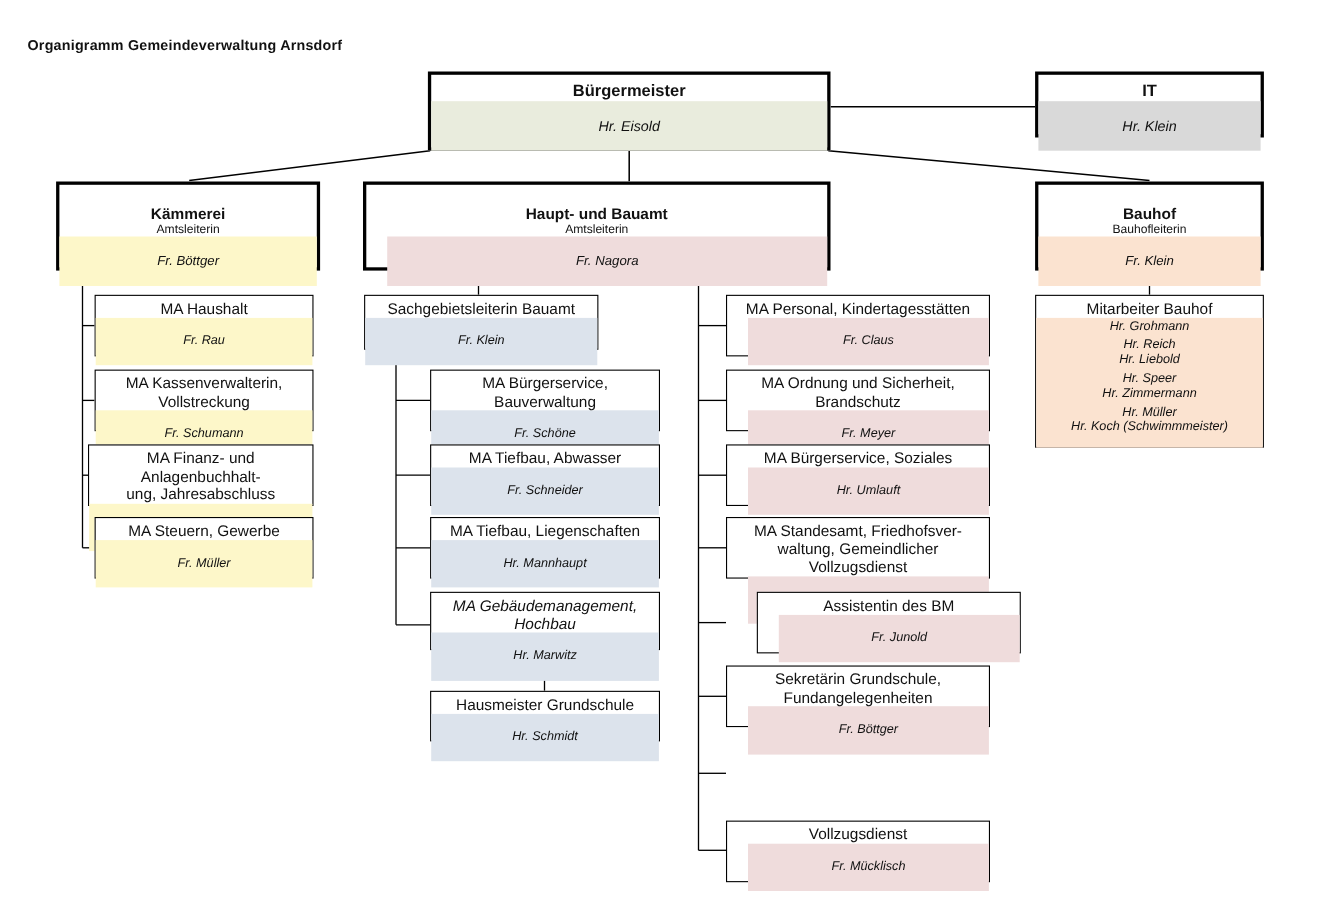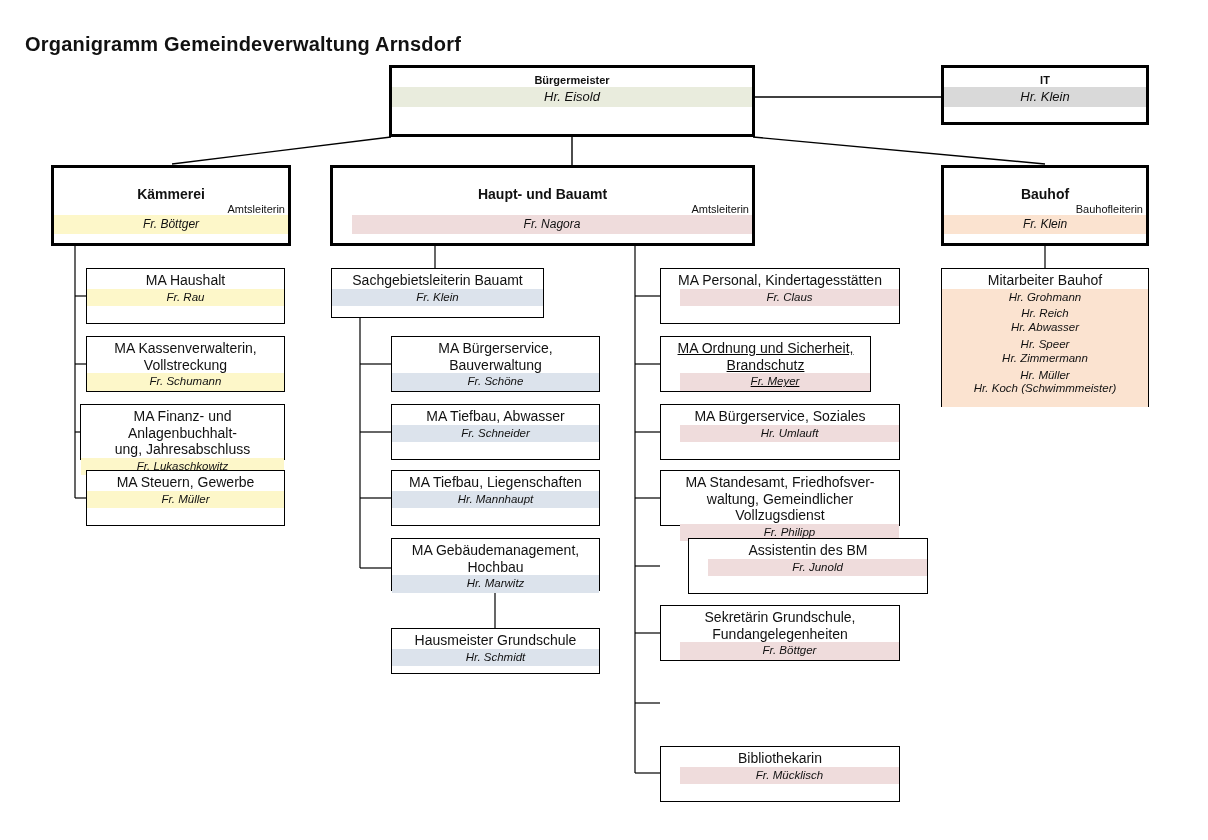--- a/index.html
+++ b/index.html
@@ -5,43 +5,43 @@
   html,body{margin:0;padding:0;}
   body{
     width:1208px;height:840px;background:#ffffff;
     font-family:"Liberation Sans","DejaVu Sans",sans-serif;
     position:relative;overflow:hidden;
   }
   #canvas{position:absolute;left:0;top:0;width:1208px;height:840px;}
 
   .title{
     position:absolute;left:25px;top:33px;
-    font-size:20px;font-weight:bold;color:#111;letter-spacing:0.2px;
+    font-size:13px;font-weight:bold;color:#111;letter-spacing:0.2px;
     white-space:nowrap;
   }
 
   
   .box{position:absolute;box-sizing:border-box;background:#ffffff;}
   .box.thick{border:3px solid #000;}
   .box.thin{border:1px solid #000;}
 
   .box .hd{
     text-align:center;color:#111;line-height:1.18;
     padding:0 3px;box-sizing:border-box;
   }
   .box .band{
     text-align:center;font-style:italic;color:#111;line-height:1.2;
-    padding:2px 3px;box-sizing:border-box;
+    padding:15px 3px;box-sizing:border-box;
   }
   .box .sub{
-    text-align:right;color:#111;line-height:1.18;padding:0 3px;
+    text-align:center;color:#111;line-height:1.18;padding:0 3px;
   }
 
   
-  .lvl1 .hd{font-size:11px;font-weight:bold;padding-top:6px;}
+  .lvl1 .hd{font-size:15px;font-weight:bold;padding-top:6px;}
   .lvl1 .band{font-size:13px;}
   .lvl2 .hd{font-size:14px;font-weight:bold;padding-top:18px;}
   .lvl2 .sub{font-size:11px;}
   .lvl2 .band{font-size:12px;}
   .lvl3 .hd{font-size:14px;padding-top:3px;}
   .lvl3 .band{font-size:11.5px;}
 
   
   .bg-green{background:#e9ecdd;}
   .bg-grey{background:#d9d9d9;}
@@ -161,36 +161,36 @@
     <div class="hd">MA Tiefbau, Abwasser</div>
     <div class="band bg-blue">Fr. Schneider</div>
   </div>
 
   <div class="box thin lvl3" style="left:391px;top:470px;width:209px;height:56px;">
     <div class="hd">MA Tiefbau, Liegenschaften</div>
     <div class="band bg-blue">Hr. Mannhaupt</div>
   </div>
 
   <div class="box thin lvl3" style="left:391px;top:538px;width:209px;height:53px;">
-    <div class="hd multi" style="white-space:pre-line;">MA Gebäudemanagement,
+    <div class="hd multi" style="white-space:pre-line;font-style:italic;">MA Gebäudemanagement,
 Hochbau</div>
     <div class="band bg-blue">Hr. Marwitz</div>
   </div>
 
   <div class="box thin lvl3" style="left:391px;top:628px;width:209px;height:46px;">
     <div class="hd">Hausmeister Grundschule</div>
     <div class="band bg-blue">Hr. Schmidt</div>
   </div>
 
   <div class="box thin lvl3" style="left:660px;top:268px;width:240px;height:56px;">
     <div class="hd">MA Personal, Kindertagesstätten</div>
     <div class="band bg-pink">Fr. Claus</div>
   </div>
 
-  <div class="box thin lvl3" style="left:660px;top:336px;width:211px;height:56px;text-decoration:underline;">
+  <div class="box thin lvl3" style="left:660px;top:336px;width:240px;height:56px;">
     <div class="hd">MA Ordnung und Sicherheit, Brandschutz</div>
     <div class="band bg-pink">Fr. Meyer</div>
   </div>
 
   <div class="box thin lvl3" style="left:660px;top:404px;width:240px;height:56px;">
     <div class="hd">MA Bürgerservice, Soziales</div>
     <div class="band bg-pink">Hr. Umlauft</div>
   </div>
 
   <div class="box thin lvl3" style="left:660px;top:470px;width:240px;height:56px;">
@@ -205,30 +205,30 @@
   </div>
 
   <div class="box thin lvl3" style="left:660px;top:605px;width:240px;height:56px;">
     <div class="hd multi" style="white-space:pre-line;">Sekretärin Grundschule,
 Fundangelegenheiten</div>
     <div class="band bg-pink">Fr. Böttger</div>
   </div>
 
 
   <div class="box thin lvl3" style="left:660px;top:746px;width:240px;height:56px;">
-    <div class="hd">Bibliothekarin</div>
+    <div class="hd">Vollzugsdienst</div>
     <div class="band bg-pink">Fr.  Mücklisch</div>
   </div>
 
   <div class="box thin lvl3" style="left:941px;top:268px;width:208px;height:139px;">
     <div class="hd">Mitarbeiter Bauhof</div>
     <div class="band bg-peach" style="height:118px;padding-top:2px;">
       <div>Hr. Grohmann</div>
       <div style="margin-top:3px;">Hr. Reich</div>
-      <div>Hr. Abwasser</div>
+      <div>Hr. Liebold</div>
       <div style="margin-top:3px;">Hr. Speer</div>
       <div>Hr. Zimmermann</div>
       <div style="margin-top:3px;">Hr. Müller</div>
       <div>Hr. Koch (Schwimmmeister)</div>
     </div>
   </div>
 
 </div>
 
 </body></html>

